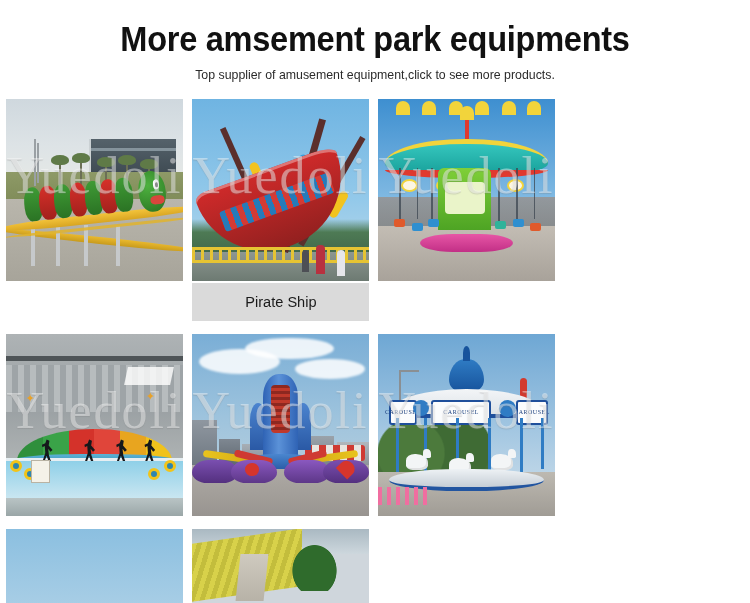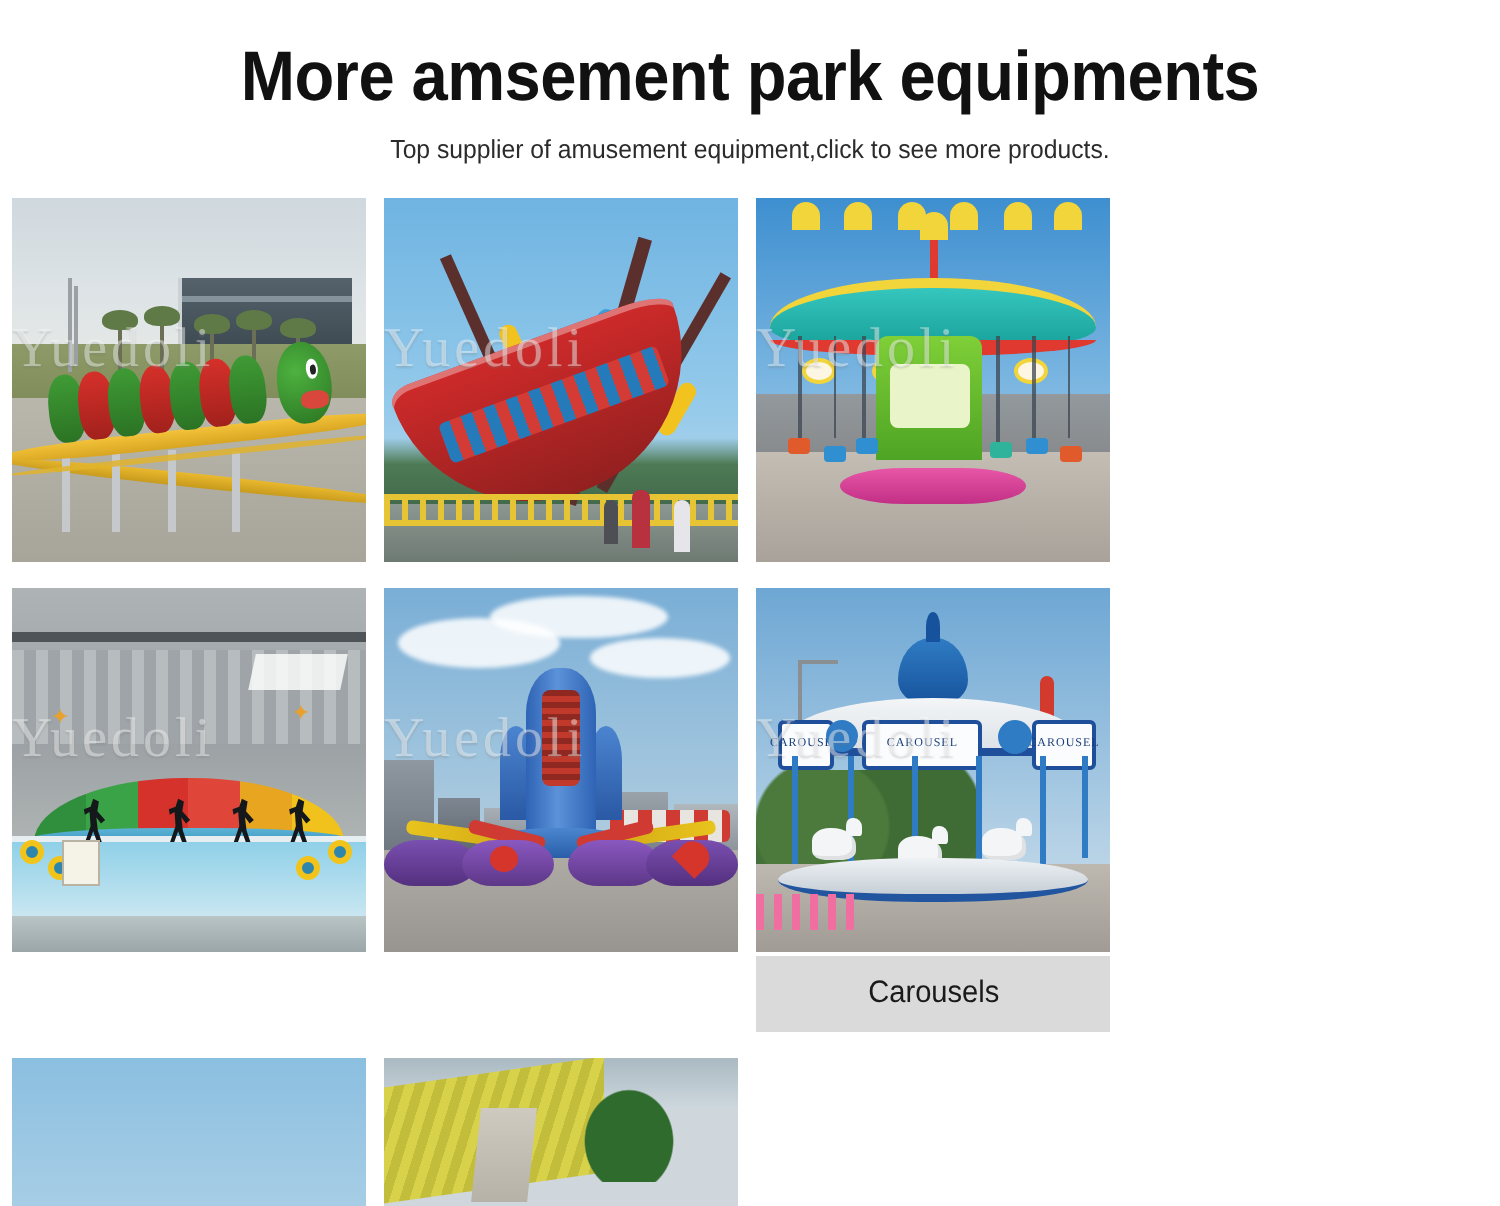--- a/index.html
+++ b/index.html
@@ -100,23 +100,23 @@
     transform: scaleX(0.94);
     transform-origin: left center;
   }
   .card-caption:not(.left) .card-caption-text { transform-origin: center; }
 
   
   .watermark {
     position: absolute;
     left: 0; right: 0;
     top: 42%;
-    text-align: left;
+    text-align: center;
     font-family: "Liberation Serif", serif;
-    font-size: 28px;
+    font-size: 52px;
     letter-spacing: 2px;
     color: rgba(255,255,255,0.42);
     text-shadow: 0 1px 1px rgba(120,120,120,0.25);
     pointer-events: none;
     white-space: nowrap;
     transform: translateY(-50%);
     z-index: 9;
   }
 
   
@@ -533,20 +533,23 @@
           <div class="boat">
             <div class="rail"></div>
           </div>
           <div class="fence"></div>
           <div style="position:absolute;left:70%;bottom:4%;width:9px;height:16%;background:#b8313f;border-radius:4px 4px 0 0;"></div>
           <div style="position:absolute;left:82%;bottom:3%;width:8px;height:14%;background:#e6e6ea;border-radius:4px 4px 0 0;"></div>
           <div style="position:absolute;left:62%;bottom:5%;width:7px;height:12%;background:#4d4f55;border-radius:4px 4px 0 0;"></div>
         </div>
         <div class="watermark">Yuedoli</div>
       </div>
+      <div class="card-caption">
+        <span class="card-caption-text">Pirate Ship</span>
+      </div>
     </div>
 
     <div class="card">
       <div class="card-thumb">
         <div class="scene s-chair">
           <div class="sky"></div>
           <div class="hill"></div>
           <div class="ground"></div>
           <div class="spire"></div>
           <div class="canopy"></div>
@@ -670,23 +673,20 @@
           <div class="post" style="left:80%;top:46%;height:30%;"></div>
           <div class="post" style="left:92%;top:46%;height:28%;"></div>
           <div class="horse" style="left:16%;top:66%;"></div>
           <div class="horse" style="left:40%;top:68%;"></div>
           <div class="horse" style="left:64%;top:66%;"></div>
           <div class="platform"></div>
           <div class="pinkfence"></div>
         </div>
         <div class="watermark">Yuedoli</div>
       </div>
-      <div class="card-caption">
-        <span class="card-caption-text">Carousels</span>
-      </div>
     </div>
 
     <div class="card">
       <div class="card-thumb">
         <div class="scene s-octo">
           <div class="sky"></div>
 
         </div>
 
       </div>

